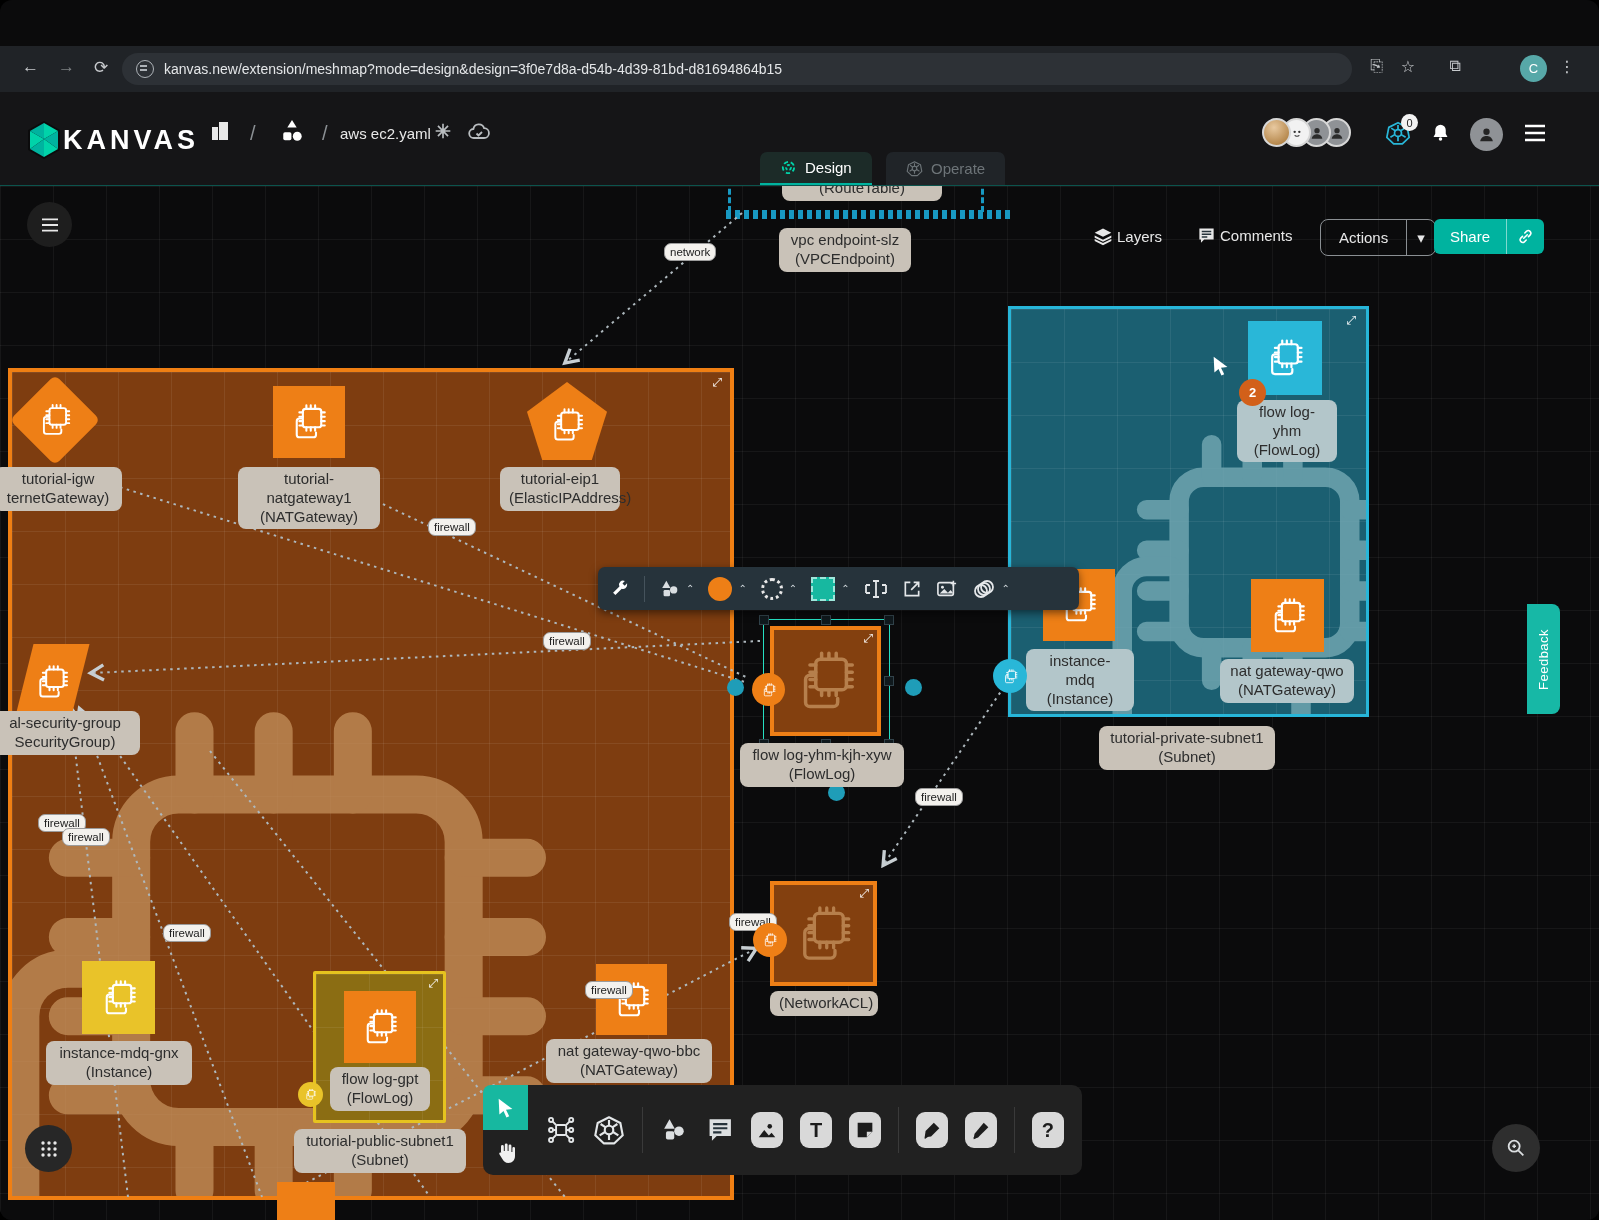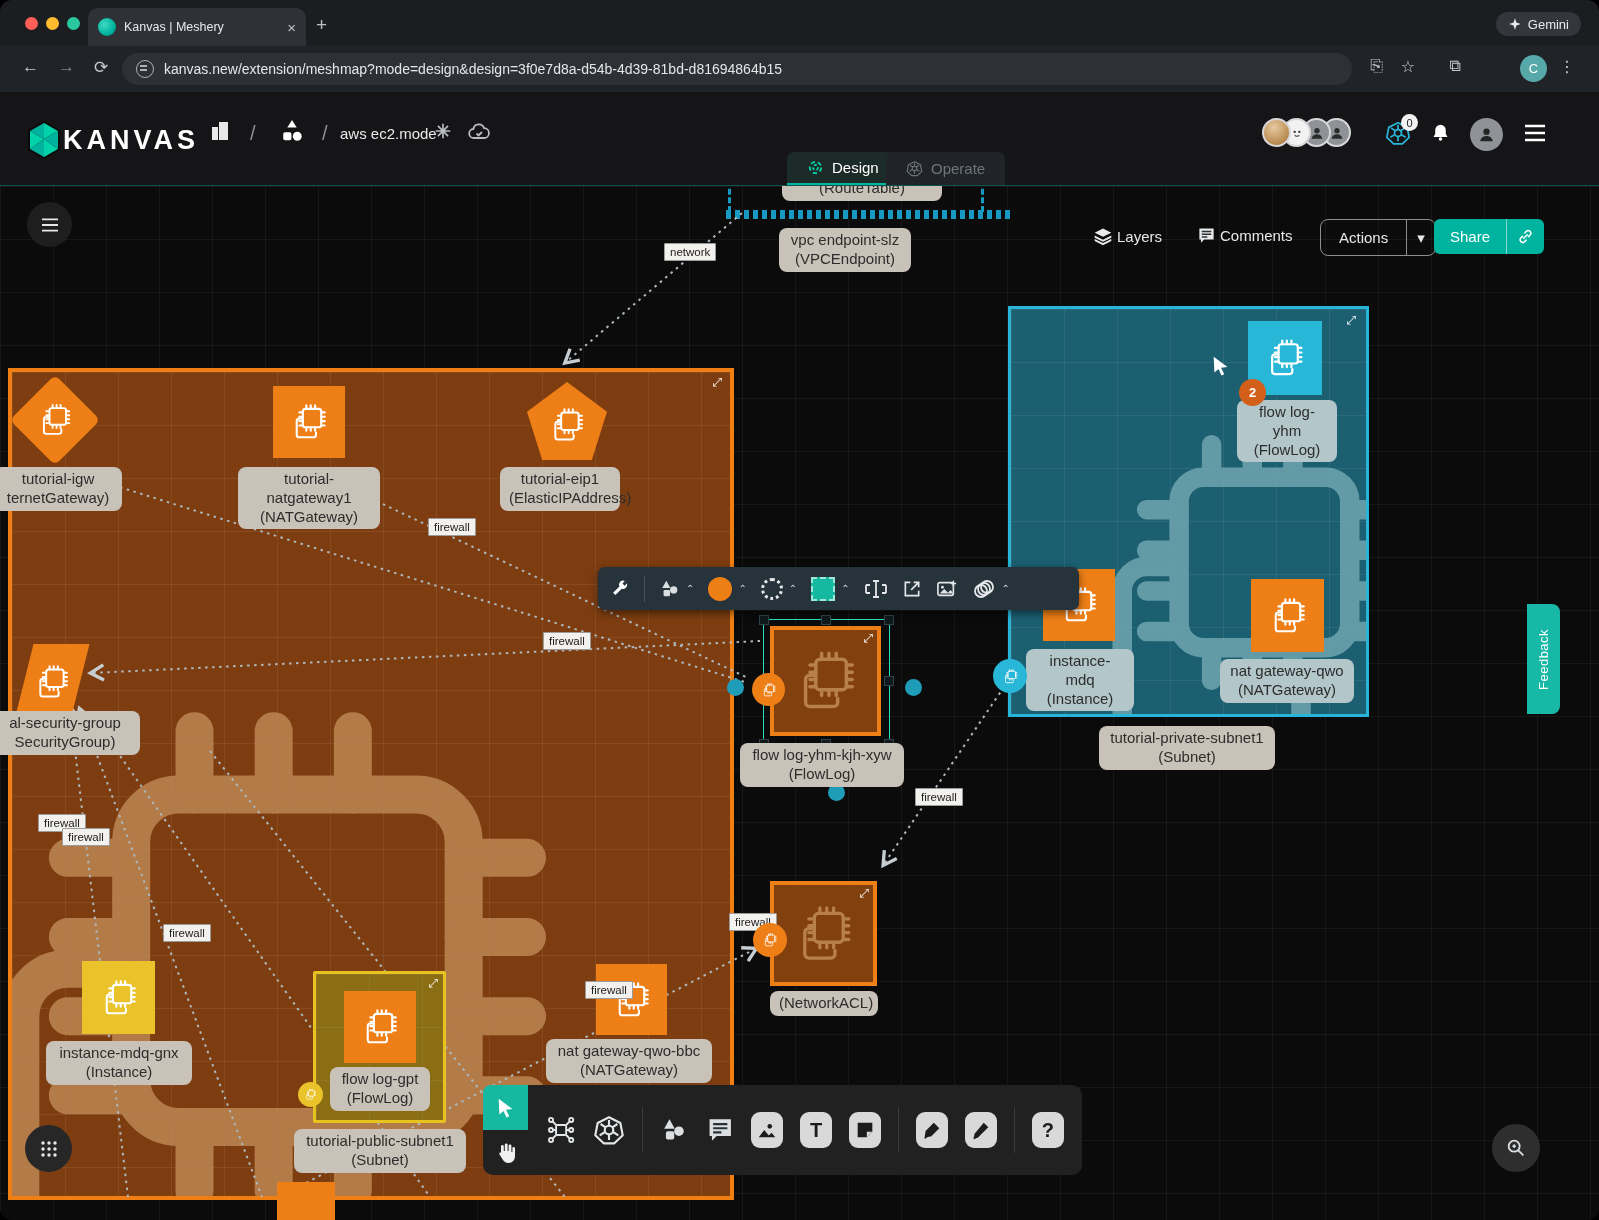--- a/index.html
+++ b/index.html
@@ -29,42 +29,42 @@
   #appheader{position:absolute;left:0;top:92px;width:100%;height:93px;background:#151517;border-bottom:1px solid rgba(0,179,159,.4);}
   #logo{position:absolute;left:26px;top:28px;display:flex;align-items:center;gap:1px;}
   #logoword{color:#fff;font-size:27px;font-weight:bold;letter-spacing:4px;}
   .crumb{position:absolute;top:30px;color:#cfd2d4;}
   .slash{color:#8a8f93;font-size:20px;}
   #filename{color:#e8e8e8;font-size:15px;}
   .hdr-right{position:absolute;top:26px;}
   .avatar{width:29px;height:29px;border-radius:50%;border:2px solid #d7d7d7;box-sizing:border-box;display:inline-flex;align-items:center;justify-content:center;}
   .modetab{position:absolute;top:60px;height:33px;display:flex;align-items:center;gap:8px;padding:0 20px;box-sizing:border-box;
     border-radius:7px 7px 0 0;font-size:15px;}
-  #tab-design{left:787px;background:#1c2b28;color:#fff;border-bottom:2px solid #00b39f;}
+  #tab-design{left:760px;background:#1c2b28;color:#fff;border-bottom:2px solid #00b39f;}
   #tab-operate{left:886px;background:#202428;color:#6d7478;}
   
   #canvas{position:absolute;left:0;top:186px;width:1599px;height:1034px;overflow:hidden;background-color:#0b0b0c;
     background-image:linear-gradient(rgba(255,255,255,.05) 1px,transparent 1px),linear-gradient(90deg,rgba(255,255,255,.05) 1px,transparent 1px);
     background-size:53px 53px;}
   .zone{position:absolute;overflow:hidden;box-sizing:border-box;
     background-image:linear-gradient(rgba(255,255,255,.07) 1px,transparent 1px),linear-gradient(90deg,rgba(255,255,255,.07) 1px,transparent 1px);
     background-size:53px 53px;}
   #zone-public{left:8px;top:182px;width:726px;height:832px;background-color:#7e3d10;border:4px solid #f07f13;}
   #zone-private{left:1008px;top:120px;width:361px;height:411px;background-color:#1b5f71;border:3px solid #27b6d9;}
   #zone-gpt{left:313px;top:785px;width:133px;height:152px;background-color:#8b6d13;border:3px solid #e6c31e;border-radius:2px;}
   .watermark{position:absolute;opacity:.8;}
   .node{position:absolute;display:flex;align-items:center;justify-content:center;box-sizing:border-box;}
   .sq{background:#ee7f16;}
   .cyan{background:#29b7d8;}
   .yellow{background:#e9c329;}
   .outline-node{background:#83400f;border:4px solid #ee7f16;}
   .lbl{position:absolute;background:#c9c2b8;color:#2d2d2d;border-radius:8px;padding:3px 9px;font-size:15px;
     text-align:center;line-height:1.25;box-sizing:border-box;}
   .lbl-teal{background:#b3c6ca;}
-  .edge-lbl{position:absolute;background:#f3f1ed;color:#222;border-radius:1px;padding:0 5px;font-size:11.5px;
+  .edge-lbl{position:absolute;background:#f3f1ed;color:#222;border-radius:7px;padding:0 5px;font-size:11.5px;
     border:1px solid #9b9b9b;line-height:16px;}
   .badge{position:absolute;border-radius:50%;display:flex;align-items:center;justify-content:center;}
   .corner-ic{position:absolute;color:#fff;font-size:12px;line-height:12px;}
   .handle{position:absolute;width:10px;height:10px;background:#10191d;border:1px solid #31424a;box-sizing:border-box;}
   .tealdot{position:absolute;width:17px;height:17px;border-radius:50%;background:#1f9db8;}
   
   .ctl{position:absolute;display:flex;align-items:center;gap:4px;color:#e8e8e8;font-size:15px;}
   #actions-btn{border:1px solid #8a8f93;border-radius:8px;height:35px;display:flex;align-items:center;color:#e8e8e8;font-size:15px;}
   #share-btn{background:#00b39f;border-radius:6px;height:35px;display:flex;align-items:center;color:#fff;font-size:15px;}
   
@@ -143,37 +143,20 @@
     </symbol>
     <symbol id="expand" viewBox="0 0 24 24" fill="currentColor">
       <path d="M14 4h6v6l-2.3-2.3-3 3-1.4-1.4 3-3z"></path>
         <path d="M10 20H4v-6l2.3 2.3 3-3 1.4 1.4-3 3z"></path>
     </symbol>
   </defs>
 </svg>
 
 <div id="window">
 
-  <div id="tabstrip">
-    <span class="light" style="left:25px;background:#ff5f57"></span>
-    <span class="light" style="left:46px;background:#febc2e"></span>
-    <span class="light" style="left:67px;background:#2bc8a0"></span>
-    <div id="tab">
-      <span class="favicon"></span>
-      <span>Kanvas | Meshery</span>
-      <span class="close">×</span>
-    </div>
-    <span id="newtab">+</span>
-    <div id="gemini">
-      <svg width="14" height="14" viewBox="0 0 24 24" fill="#e8eaed">
-          <path d="M12 2l2.4 7.6L22 12l-7.6 2.4L12 22l-2.4-7.6L2 12l7.6-2.4z"></path>
-        </svg>
-      <span>Gemini</span>
-    </div>
-  </div>
 
   <div id="urlrow">
     <span class="navic" style="left:22px">←</span>
     <span class="navic" style="left:58px;color:#7e8285">→</span>
     <span class="navic" style="left:94px">⟳</span>
     <div id="urlpill">
       <span class="siteinfo"></span>
       <span>kanvas.new/extension/meshmap?mode=design&amp;design=3f0e7d8a-d54b-4d39-81bd-d81694864b15</span>
     </div>
     <span class="urlicons" style="right:216px">⎘</span>
@@ -209,21 +192,21 @@
     </span>
     <span class="crumb slash" style="left:250px">/</span>
     <span class="crumb" style="left:278px;top:25px">
       <svg width="28" height="28" viewBox="0 0 24 24" fill="#fff">
           <path d="M12 2.5l4 6.5h-8z"></path>
           <rect x="4.5" y="13" width="7" height="7" rx="1.5"></rect>
           <circle cx="16.5" cy="16.5" r="3.8"></circle>
         </svg>
     </span>
     <span class="crumb slash" style="left:322px">/</span>
-    <span class="crumb" style="left:340px;top:33px" id="filename">aws ec2.mode</span>
+    <span class="crumb" style="left:340px;top:33px" id="filename">aws ec2.yaml</span>
     <span class="crumb" style="left:432px;top:28px">
       <svg width="22" height="22" viewBox="0 0 24 24" fill="none" stroke="#b9bdc0" stroke-width="1.8">
           <path d="M12 4v16M4 12h16M6.5 6.5l11 11M17.5 6.5l-11 11"></path>
           <circle cx="12" cy="12" r="2.6" fill="#b9bdc0" stroke="none"></circle>
         </svg>
     </span>
     <span class="crumb" style="left:466px;top:28px">
       <svg width="26" height="24" viewBox="0 0 24 24" fill="none" stroke="#b9bdc0" stroke-width="1.8">
           <path d="M7 18a4.5 4.5 0 0 1-.6-9 5.5 5.5 0 0 1 10.7-.8A4.2 4.2 0 0 1 17 18z"></path>
           <path d="M9.5 13.5l2 2 3.5-3.5"></path>

